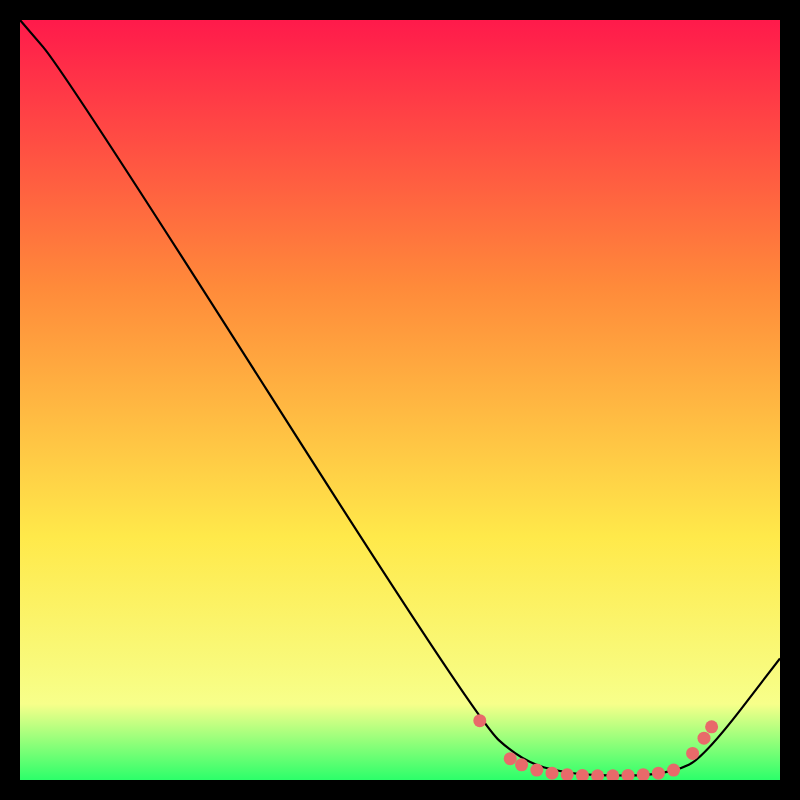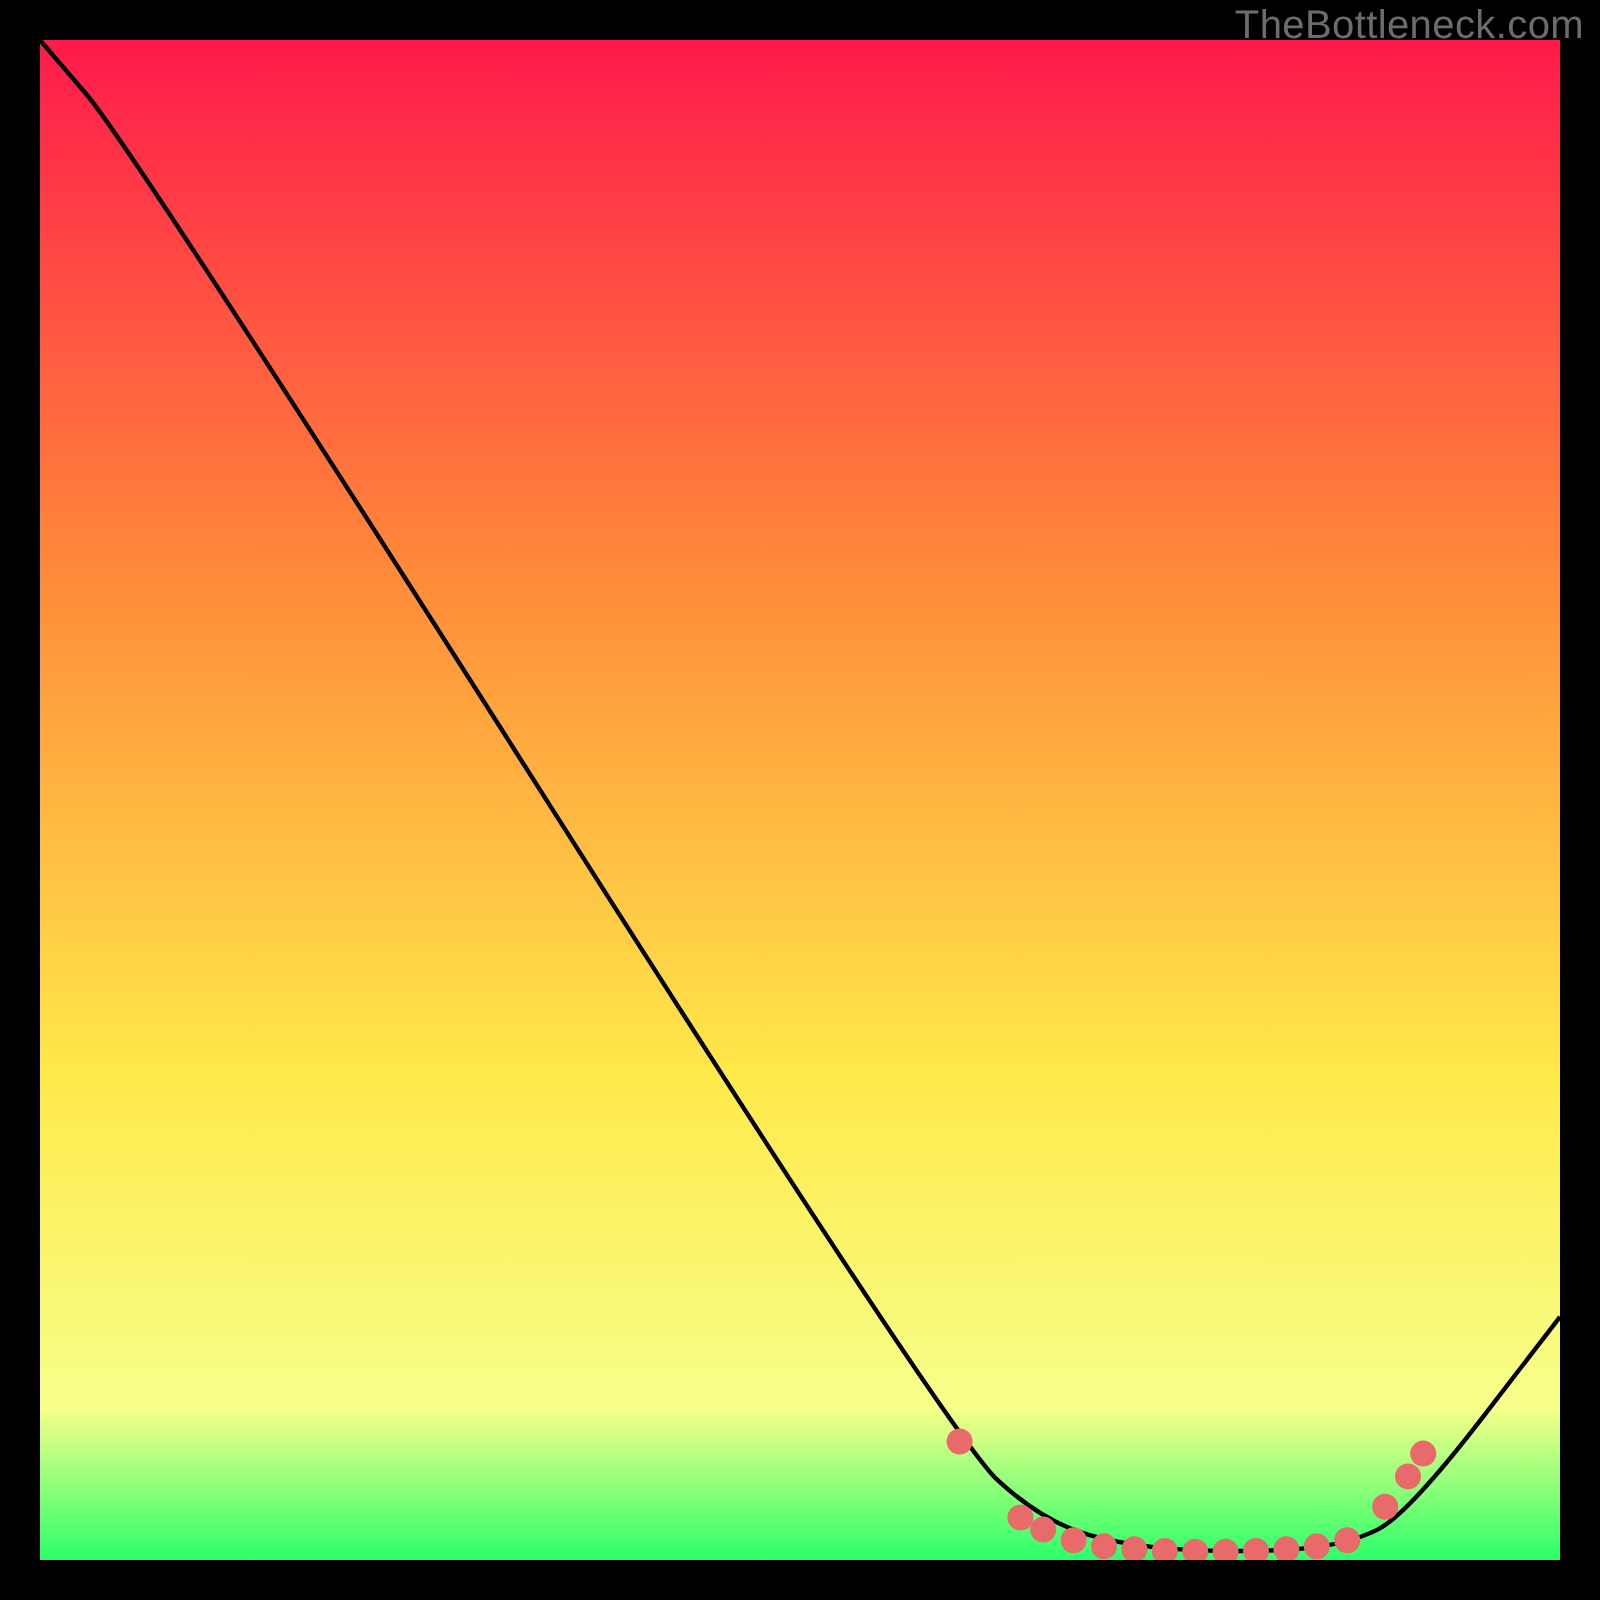--- a/index.html
+++ b/index.html
@@ -35,21 +35,20 @@
     letter-spacing: 0.2px;
   }
   svg {
     display: block;
   }
 </style>
 </head>
 <body>
 
 <div class="chart-container">
-  <div class="watermark">TheBottleneck.com</div>
   <div class="plot-area">
     <svg width="760" height="760" viewBox="0 0 760 760" xmlns="http://www.w3.org/2000/svg">
       <defs>
         <linearGradient id="bg-grad" x1="0" y1="0" x2="0" y2="1">
           <stop id="g-top" offset="0%" stop-color="#ff1a4b"></stop>
           <stop id="g-mid1" offset="35%" stop-color="#ff8a3a"></stop>
           <stop id="g-mid2" offset="68%" stop-color="#ffe94a"></stop>
           <stop id="g-low" offset="90%" stop-color="#f7ff8a"></stop>
           <stop id="g-bot" offset="100%" stop-color="#2cff6a"></stop>
         </linearGradient>

